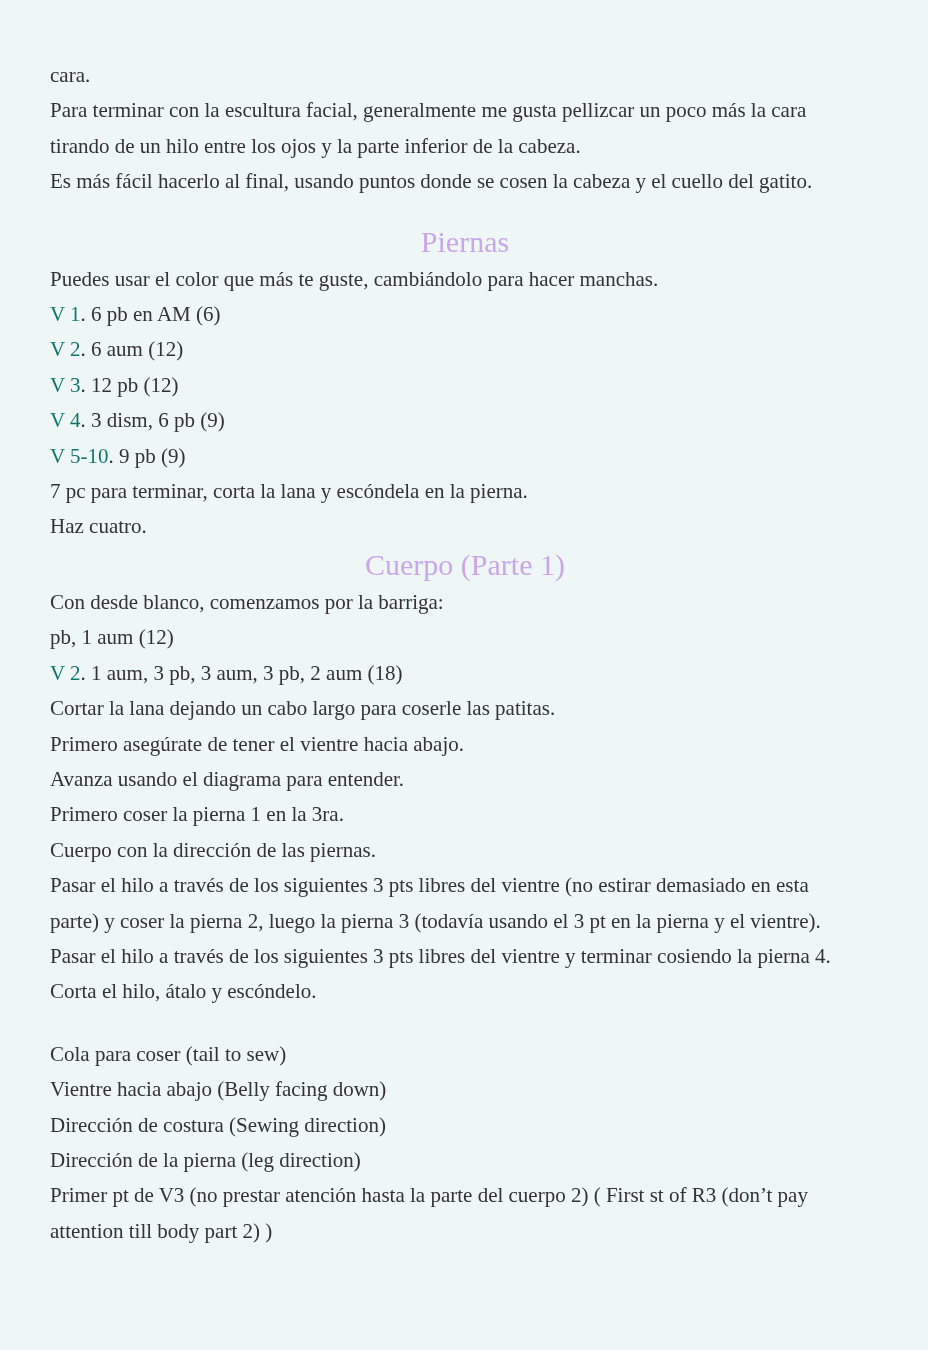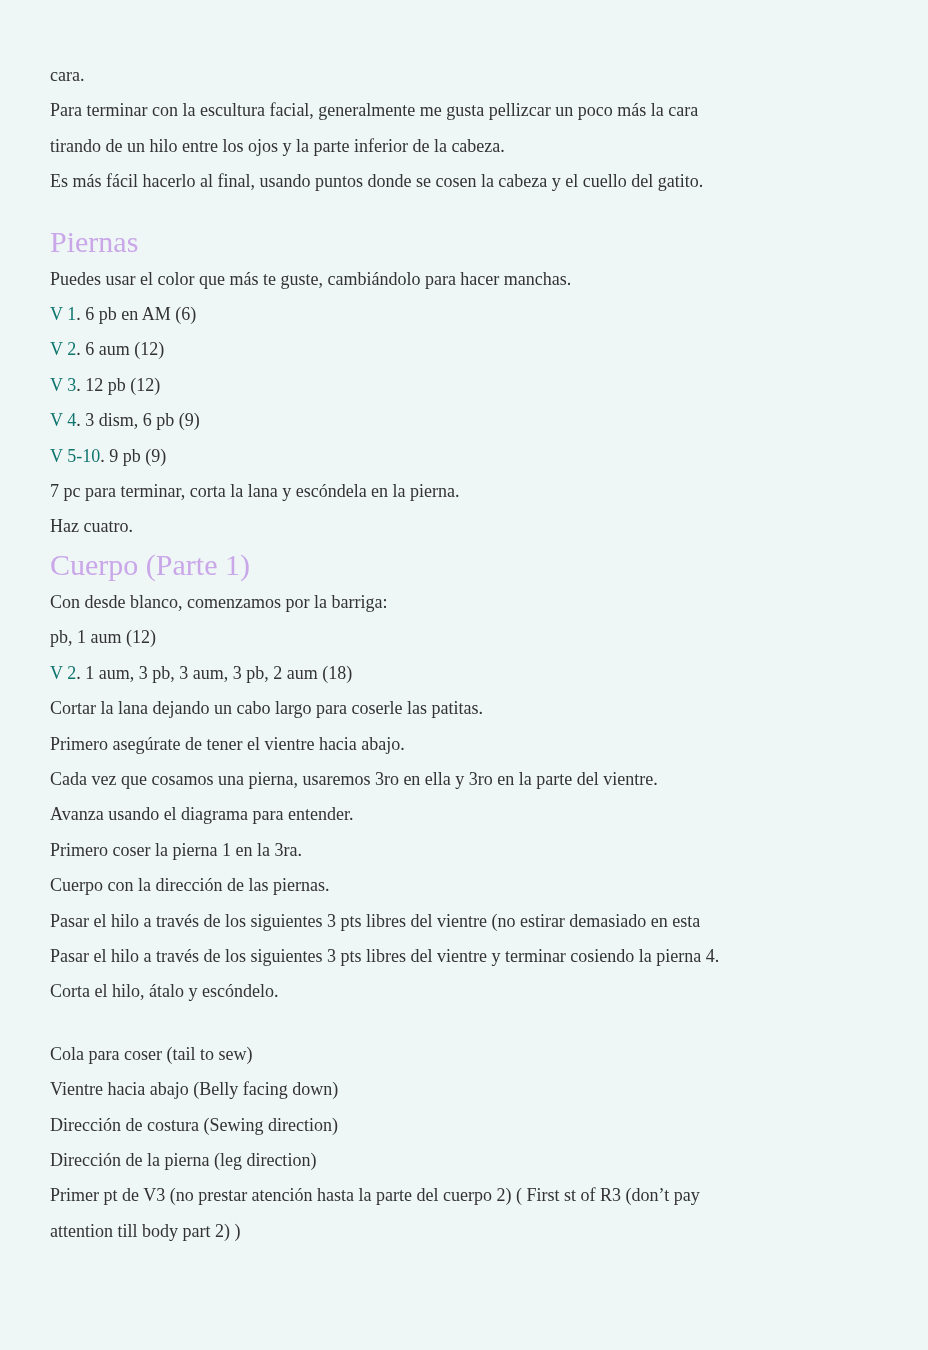--- a/index.html
+++ b/index.html
@@ -15,31 +15,32 @@
     color: #333333;
     position: relative;
   }
   .page {
     position: absolute;
     left: 50px;
     top: 58px;
     width: 830px;
   }
   .line {
-    font-size: 18px;
+    font-size: 21px;
     line-height: 35.4px;
     margin: 0;
     white-space: nowrap;
   }
   .heading {
     font-size: 30px;
     color: #c9a7e8;
     margin: 0;
     line-height: 40px;
     font-weight: normal;
+    text-align: center;
   }
   .round-label {
     color: #0f766e;
   }
   .gap-lg { height: 22px; }
 </style>
 </head>
 <body>
 
 <div class="page">
@@ -81,25 +82,25 @@
     <h2 class="heading">Cuerpo (Parte 1)</h2>
     <p class="line">Con desde blanco, comenzamos por la barriga:</p>
 
     <p class="line">pb, 1 aum (12)</p>
     <p class="line">
       <span class="round-label">V 2</span><span>. 1 aum, 3 pb, 3 aum, 3 pb, 2 aum (18)</span>
     </p>
 
     <p class="line">Cortar la lana dejando un cabo largo para coserle las patitas.</p>
     <p class="line">Primero asegúrate de tener el vientre hacia abajo.</p>
-    <p class="line">Cada vez que cosamos una pierna, usaremos 3ro en ella y 3ro en la parte del vientre.</p>
     <p class="line">Avanza usando el diagrama para entender.</p>
     <p class="line">Primero coser la pierna 1 en la 3ra.</p>
     <p class="line">Cuerpo con la dirección de las piernas.</p>
     <p class="line">Pasar el hilo a través de los siguientes 3 pts libres del vientre (no estirar demasiado en esta</p>
+    <p class="line">parte) y coser la pierna 2, luego la pierna 3 (todavía usando el 3 pt en la pierna y el vientre).</p>
     <p class="line">Pasar el hilo a través de los siguientes 3 pts libres del vientre y terminar cosiendo la pierna 4.</p>
     <p class="line">Corta el hilo, átalo y escóndelo.</p>
 
     <div class="gap-lg" style="height:27px"></div>
 
     <div>
       <p class="line">Cola para coser (tail to sew)</p>
       <p class="line">Vientre hacia abajo (Belly facing down)</p>
       <p class="line">Dirección de costura (Sewing direction)</p>
       <p class="line">Dirección de la pierna (leg direction)</p>

